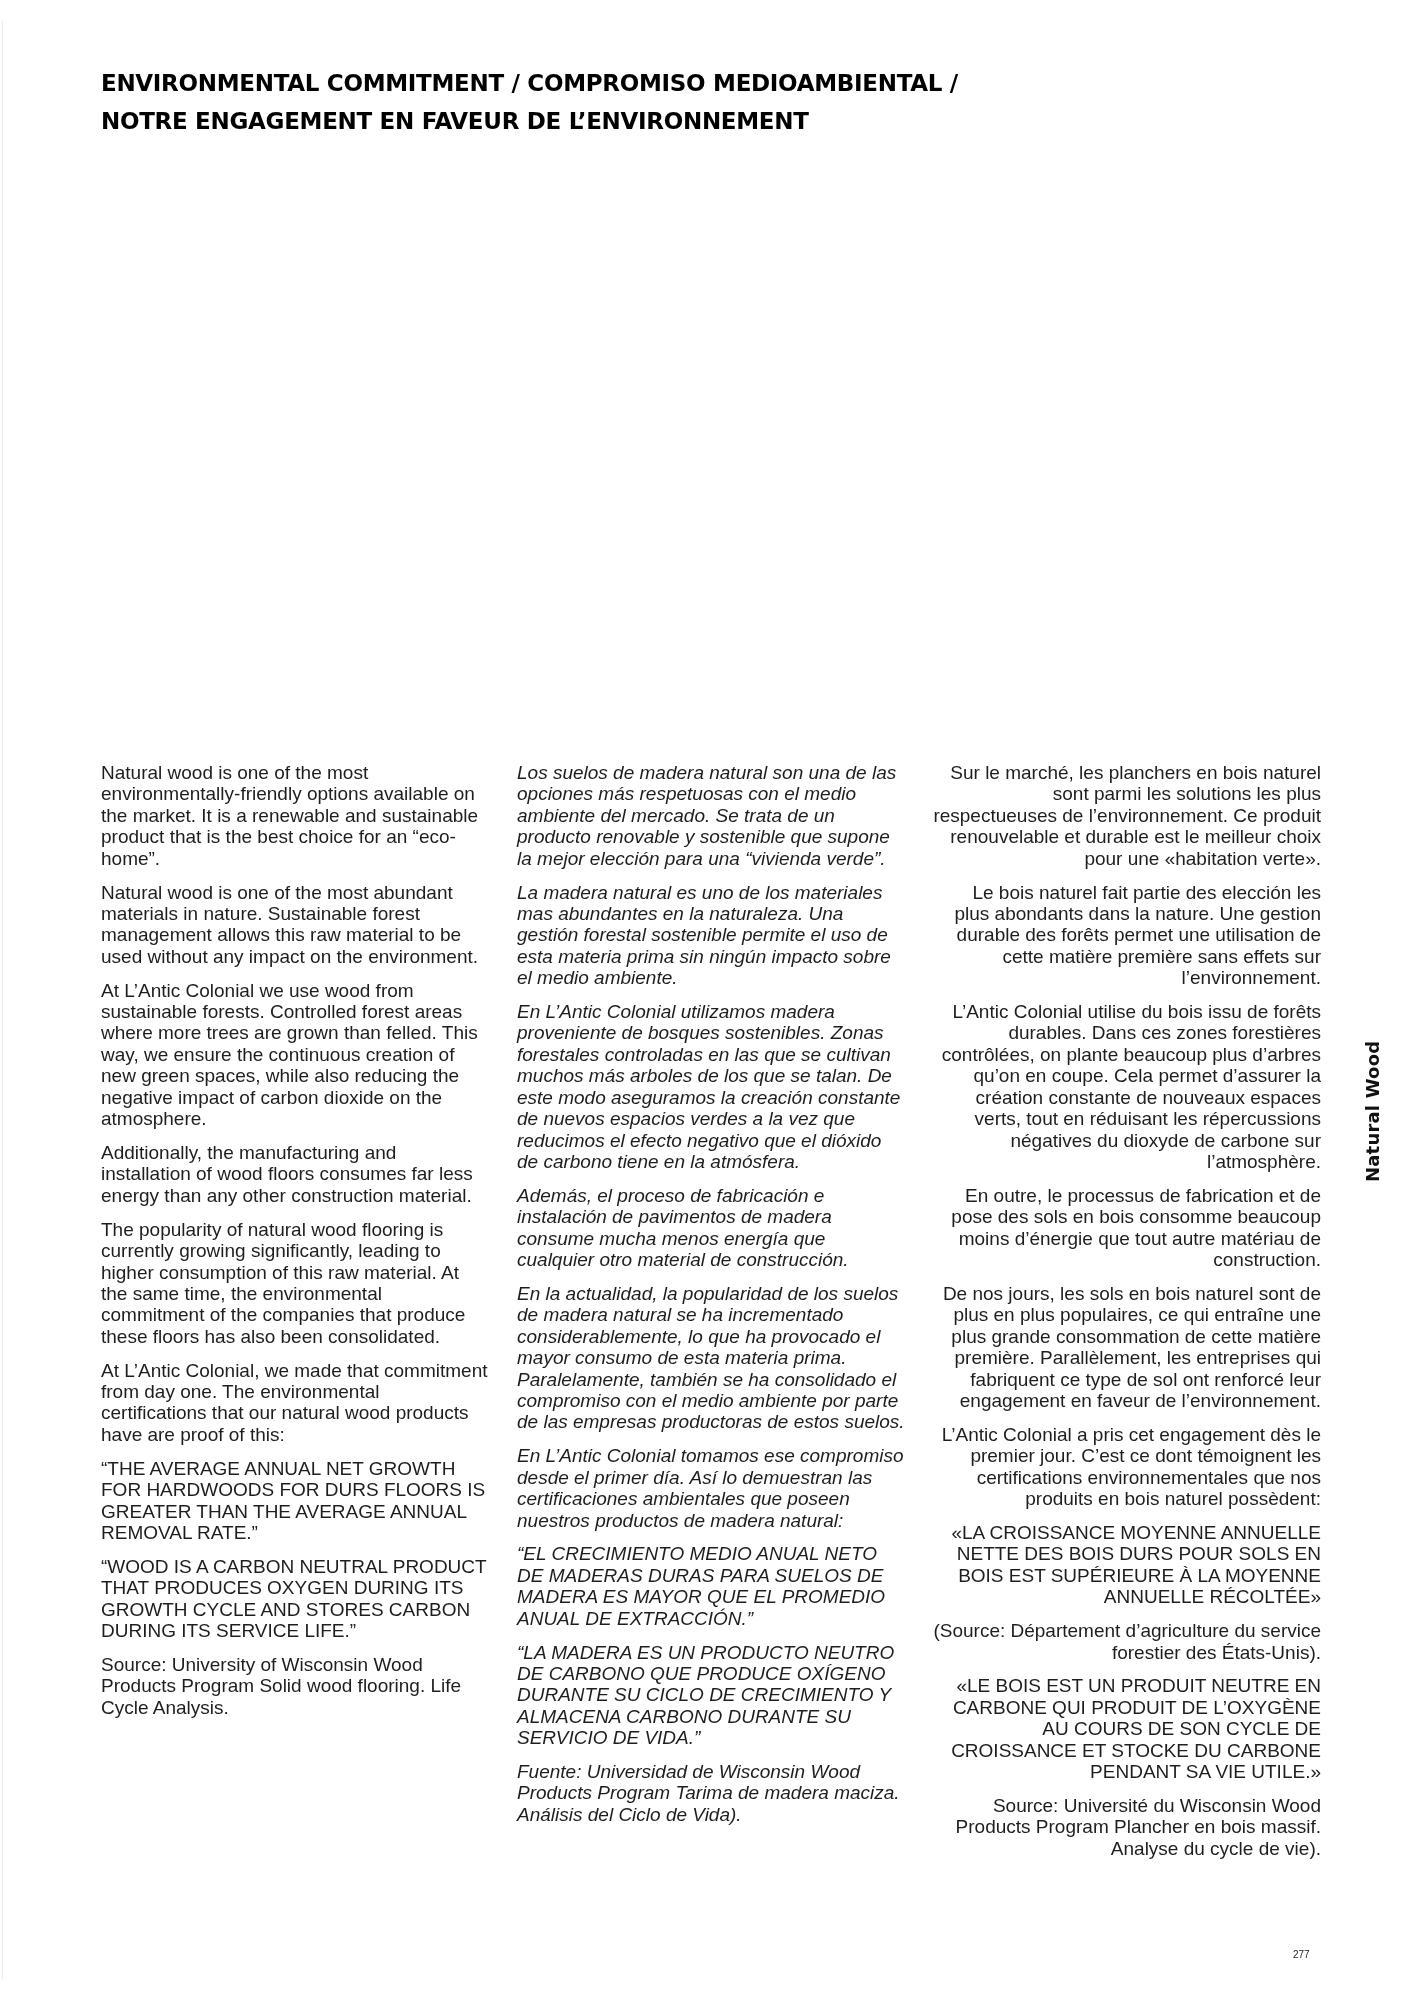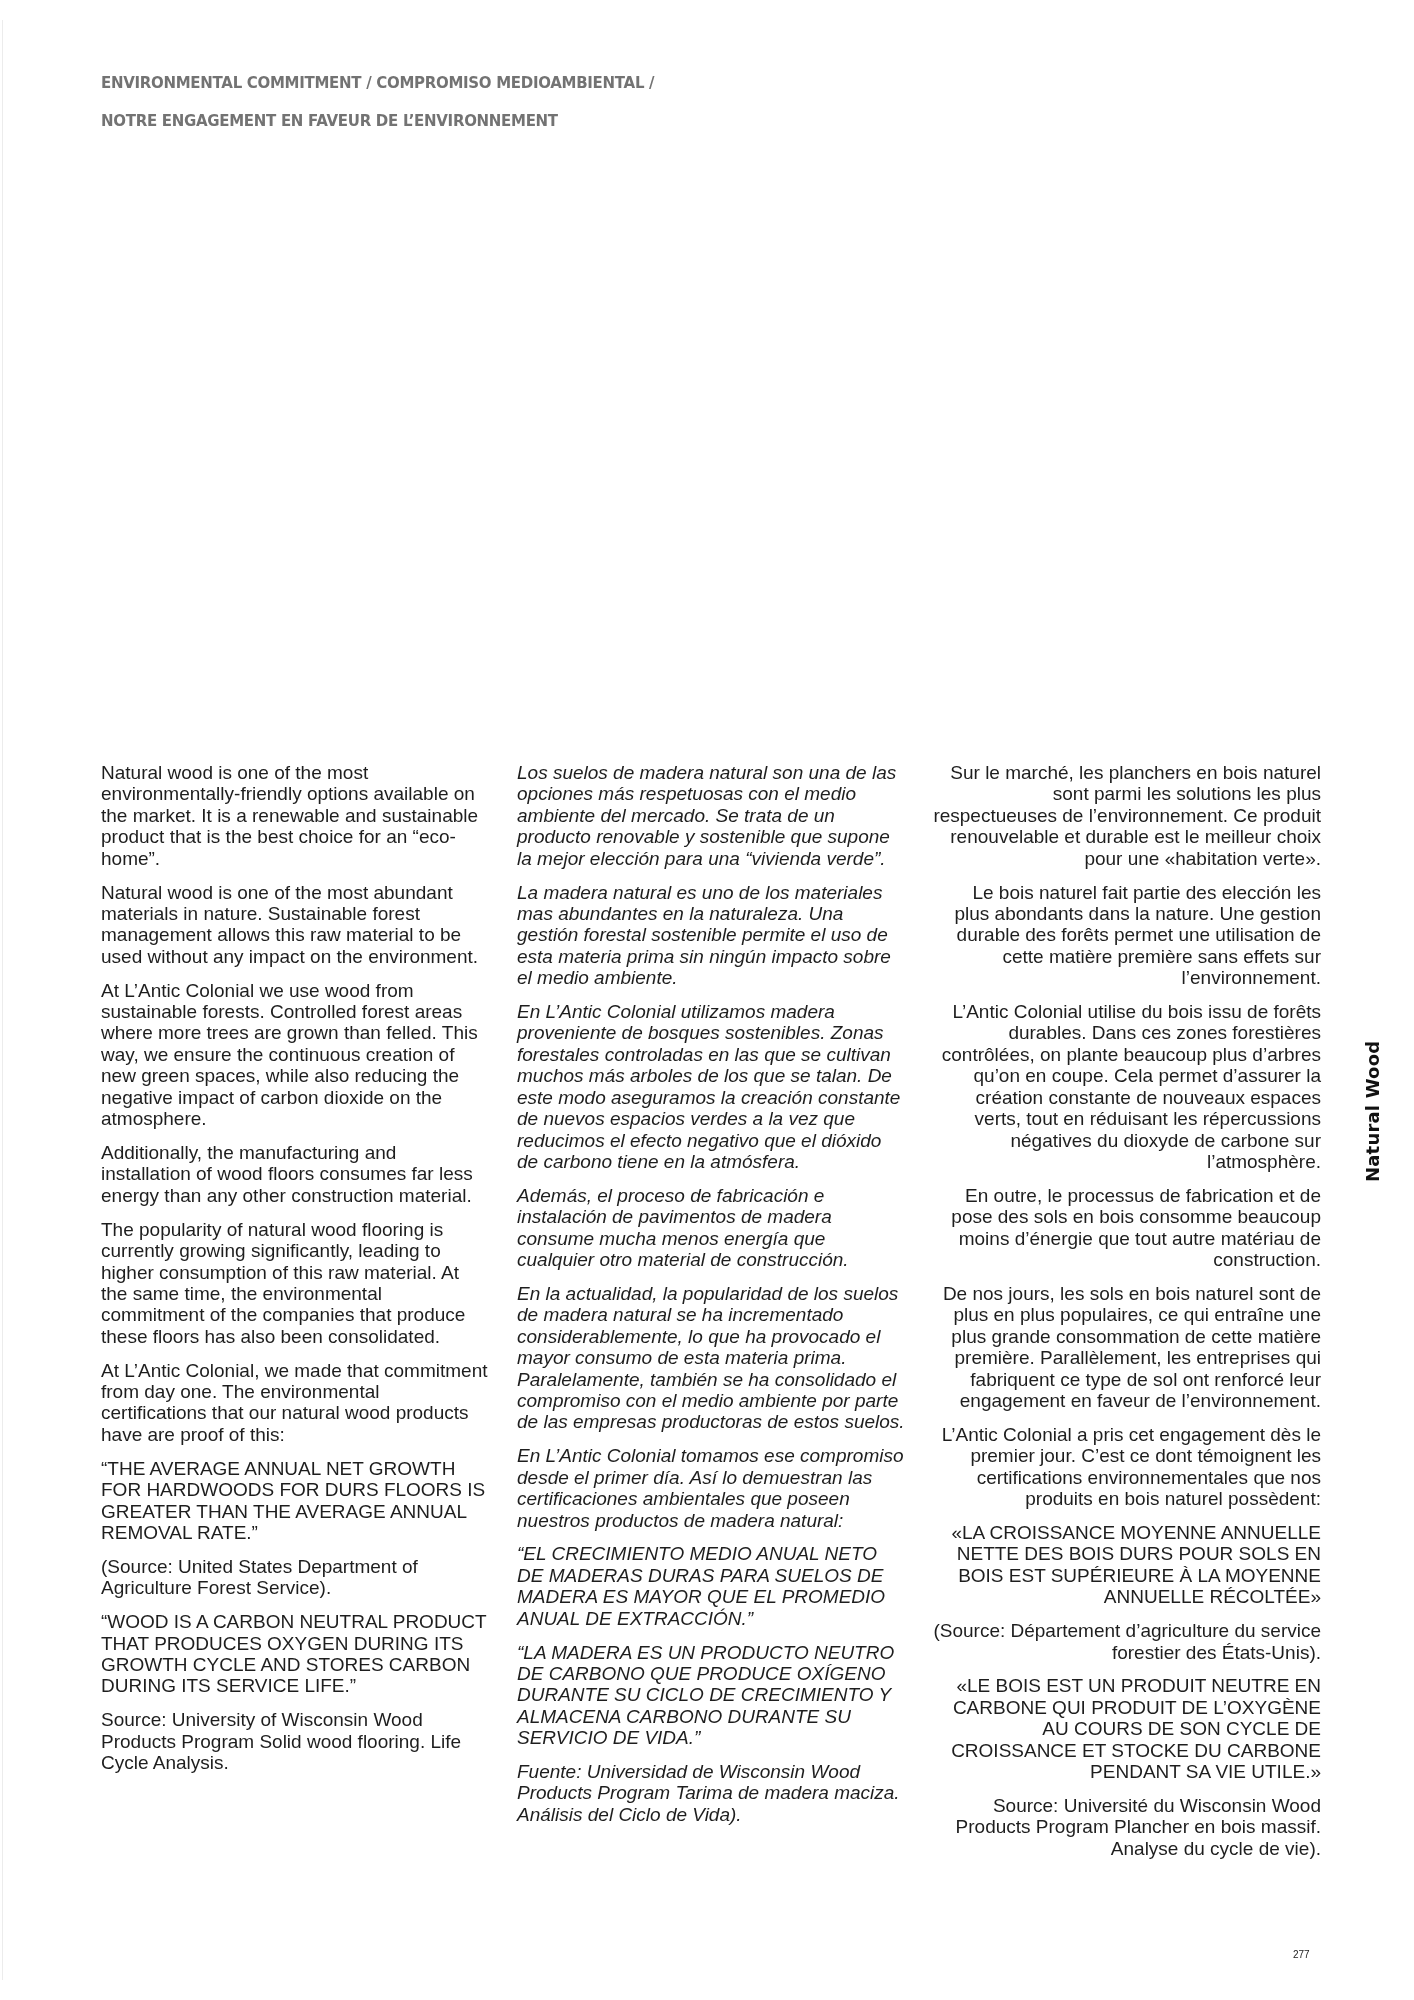--- a/index.html
+++ b/index.html
@@ -7,22 +7,22 @@
       width: 1414px; height: 2000px; position: relative; overflow: hidden;
       color: #1a1a1a;
       font-family: "Liberation Sans", "DejaVu Sans", sans-serif;
     }
     .left-edge {
       position: absolute; left: 2px; top: 20px; width: 1px; height: 1960px; background: #ececec;
     }
     .title {
       position: absolute; left: 101px; top: 64px; width: 1000px;
       font-family: "DejaVu Sans", sans-serif;
-      font-weight: bold; font-size: 15px; line-height: 38px;
-      letter-spacing: -0.3px; color: #737373;
+      font-weight: bold; font-size: 23px; line-height: 38px;
+      letter-spacing: -0.3px; color: #000000;
     }
     .title div { white-space: nowrap; }
     .column {
       position: absolute; top: 762px; width: 388px;
       font-size: 19px; line-height: 21.4px; color: #1e1e1e;
     }
     .col-en { left: 101px; }
     .col-es { left: 517px; font-style: italic; }
     .col-fr { left: 933px; text-align: right; }
     .column p { margin: 0 0 12.5px 0; }
@@ -49,21 +49,20 @@
 </div>
 
 <div class="column col-en">
   <p>Natural wood is one of the most environmentally-friendly options available on the market. It is a renewable and sustainable product that is the best choice for an “eco-home”.</p>
   <p>Natural wood is one of the most abundant materials in nature. Sustainable forest management allows this raw material to be used without any impact on the environment.</p>
   <p>At L’Antic Colonial we use wood from sustainable forests. Controlled forest areas where more trees are grown than felled. This way, we ensure the continuous creation of new green spaces, while also reducing the negative impact of carbon dioxide on the atmosphere.</p>
   <p>Additionally, the manufacturing and installation of wood floors consumes far less energy than any other construction material.</p>
   <p>The popularity of natural wood flooring is currently growing significantly, leading to higher consumption of this raw material. At the same time, the environmental commitment of the companies that produce these floors has also been consolidated.</p>
   <p>At L’Antic Colonial, we made that commitment from day one. The environmental certifications that our natural wood products have are proof of this:</p>
   <p>“THE AVERAGE ANNUAL NET GROWTH FOR HARDWOODS FOR DURS FLOORS IS GREATER THAN THE AVERAGE ANNUAL REMOVAL RATE.”</p>
-  <p>(Source: United States Department of Agriculture Forest Service).</p>
   <p>“WOOD IS A CARBON NEUTRAL PRODUCT THAT PRODUCES OXYGEN DURING ITS GROWTH CYCLE AND STORES CARBON DURING ITS SERVICE LIFE.”</p>
   <p>Source: University of Wisconsin Wood Products Program Solid wood flooring. Life Cycle Analysis.</p>
 </div>
 
 <div class="column col-es">
   <p>Los suelos de madera natural son una de las opciones más respetuosas con el medio ambiente del mercado. Se trata de un producto renovable y sostenible que supone la mejor elección para una “vivienda verde”.</p>
   <p>La madera natural es uno de los materiales mas abundantes en la naturaleza. Una gestión forestal sostenible permite el uso de esta materia prima sin ningún impacto sobre el medio ambiente.</p>
   <p>En L’Antic Colonial utilizamos madera proveniente de bosques sostenibles. Zonas forestales controladas en las que se cultivan muchos más arboles de los que se talan. De este modo aseguramos la creación constante de nuevos espacios verdes a la vez que reducimos el efecto negativo que el dióxido de carbono tiene en la atmósfera.</p>
   <p>Además, el proceso de fabricación e instalación de pavimentos de madera consume mucha menos energía que cualquier otro material de construcción.</p>
   <p>En la actualidad, la popularidad de los suelos de madera natural se ha incrementado considerablemente, lo que ha provocado el mayor consumo de esta materia prima. Paralelamente, también se ha consolidado el compromiso con el medio ambiente por parte de las empresas productoras de estos suelos.</p>

